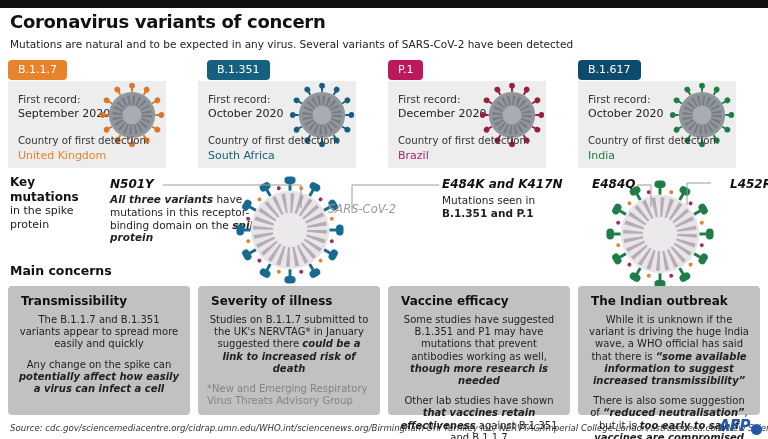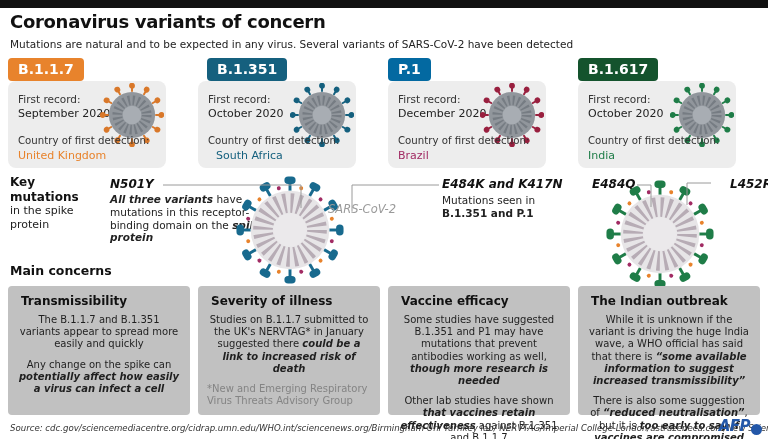--- a/index.html
+++ b/index.html
@@ -6,29 +6,29 @@
   #stage{position:relative;width:768px;height:439px;background:#fff;overflow:hidden;
          font-family:"DejaVu Sans","Liberation Sans",sans-serif;color:#1a1a1a;}
   .abs{position:absolute;}
   #topbar{left:0;top:0;width:768px;height:8px;background:#111;}
   #title{left:10px;top:11px;font-size:18px;font-weight:bold;letter-spacing:-0.3px;color:#111;}
   #subtitle{left:10px;top:38px;font-size:10.5px;color:#222;}
 
   .variant-col{top:58px;width:182px;}
   .v0{left:8px;} .v1{left:198px;padding-left:9px;} .v2{left:388px;} .v3{left:578px;}
   .badge{display:inline-block;padding:3px 10px 4px;border-radius:4px;color:#fff;
-         font-weight:bold;font-size:14px;text-align:right;}
+         font-weight:normal;font-size:11px;text-align:right;}
   .v0 .badge{background:#e8832c;} .v1 .badge{background:#15607e;}
-  .v2 .badge{background:#0369a1;} .v3 .badge{background:#14532d;}
-  .card{position:absolute;left:0;top:23px;width:158px;height:87px;background:#ededed;border-radius:8px;}
+  .v2 .badge{background:#be185d;} .v3 .badge{background:#0c4a6e;}
+  .card{position:absolute;left:0;top:23px;width:158px;height:87px;background:#ededed;border-radius:0;}
   .fr-label{position:absolute;left:10px;top:12px;font-size:10.5px;color:#333;}
   .fr-value{position:absolute;left:10px;top:26px;font-size:11px;color:#222;}
   .cd-label{position:absolute;left:10px;top:54px;font-size:10.2px;color:#333;white-space:nowrap;}
   .cd-value{position:absolute;left:10px;top:68px;font-size:11px;font-weight:normal;}
-  .v0 .cd-value{color:#e8832c;} .v1 .cd-value{color:#15607e;margin-left:8px;}
+  .v0 .cd-value{color:#e8832c;} .v1 .cd-value{color:#15607e;}
   .v2 .cd-value{color:#a12b63;} .v3 .cd-value{color:#1f7d48;}
   .vicon{position:absolute;right:2px;top:2px;width:64px;height:64px;}
   .v0 .vicon{color:#d9782a;} .v1 .vicon{color:#15607e;}
   .v2 .vicon{color:#99203f;} .v3 .vicon{color:#1f7d48;}
 
   #km-label{left:10px;top:175px;width:84px;font-size:11px;line-height:1.22;color:#222;}
   #km-label b{font-size:12px;color:#111;}
   .mut-label{font-style:italic;font-weight:bold;font-size:12px;color:#111;}
   #n501y-label{left:110px;top:177px;}
   #n501y-desc{left:110px;top:193px;width:172px;font-size:10.5px;line-height:1.22;color:#222;}

